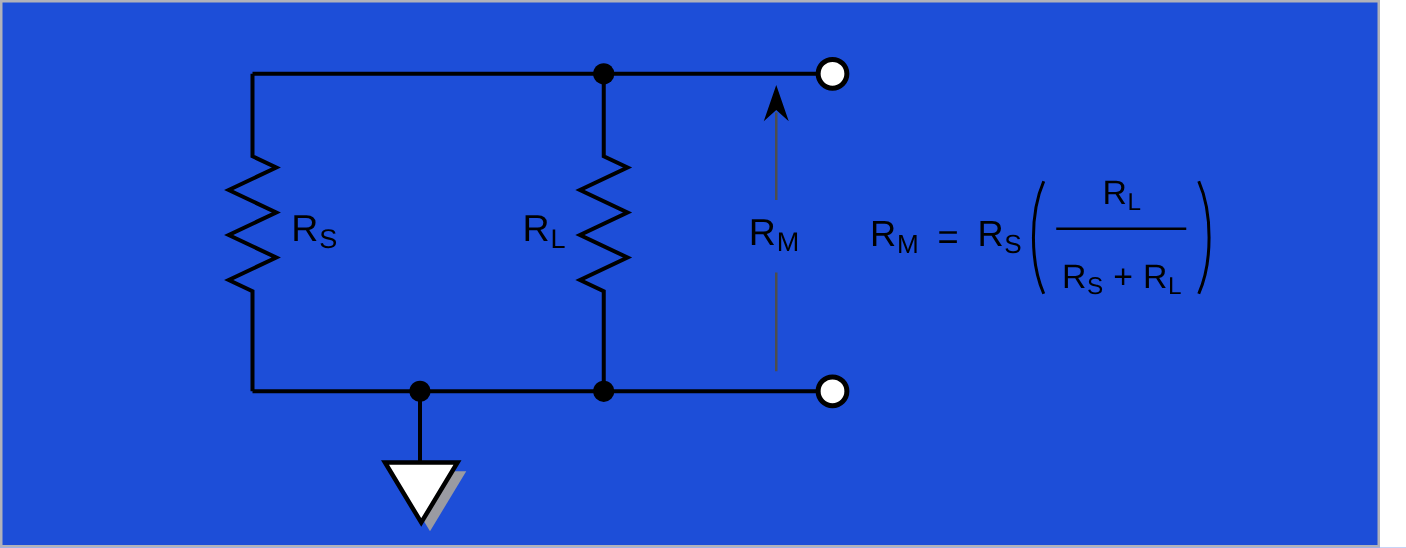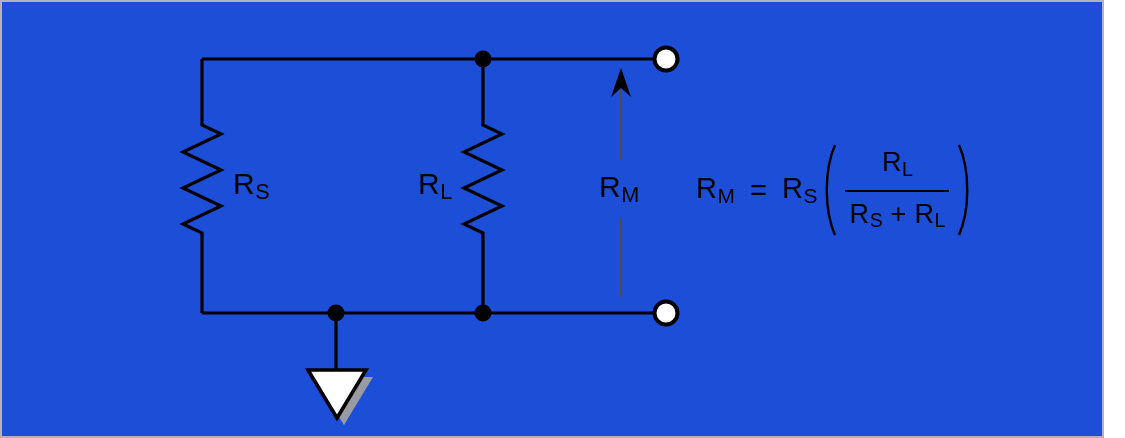--- a/index.html
+++ b/index.html
@@ -56,21 +56,21 @@
     flex-direction: column;
     align-items: center;
     margin: 0 6px;
   }
   .frac .num, .frac .den {
     font-size: 27px;
     line-height: 1;
     white-space: nowrap;
   }
   .frac .num { padding-bottom: 10px; }
-  .frac .den { padding-top: 9px; }
+  .frac .den { padding-top: 24px; }
   .frac .bar {
     height: 2px;
     align-self: stretch;
     background: #000;
     min-width: 104px;
   }
   .op { margin: 0 8px; }
 </style>
 </head>
 <body>

